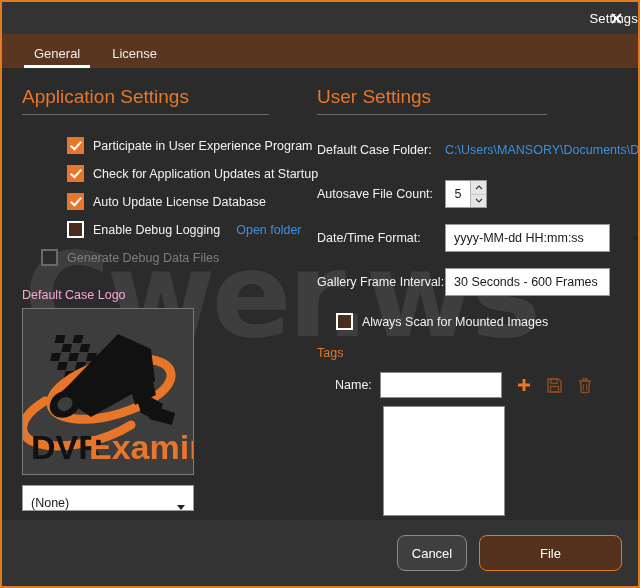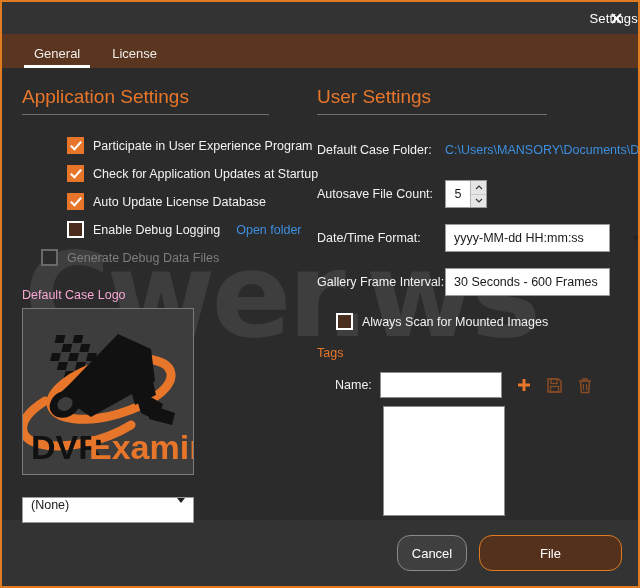--- a/index.html
+++ b/index.html
@@ -150,26 +150,26 @@
   #logo-box {
     width: 172px; height: 167px;
     background: #3d3d3d;
     border: 1px solid #7a7a7a;
     position: relative;
     overflow: hidden;
   }
   #logo-svg { position: absolute; left: 0; top: 0; }
 
   #logo-select {
-    margin-top: 22px;
+    margin-top: 10px;
     width: 172px; height: 26px;
     background: #ffffff;
     border: 1px solid #9a9a9a;
     display: flex;
-    align-items: flex-start;
+    align-items: flex-end;
     justify-content: space-between;
     padding: 0 8px;
     cursor: pointer;
   }
   #logo-select-value { color: #1a1a1a; font-size: 12.5px; }
 
   
   .field-row {
     display: flex;
     align-items: center;
@@ -280,21 +280,21 @@
     height: 66px;
     background: #333333;
     display: flex;
     align-items: center;
     justify-content: flex-end;
     padding-right: 16px;
     gap: 12px;
   }
   .btn {
     height: 36px;
-    border-radius: 13px;
+    border-radius: 8px;
     display: flex; align-items: center; justify-content: center;
     color: #ffffff;
     font-size: 13px;
     cursor: pointer;
   }
   #cancel-button { width: 70px; background: #3f3f3f; border: 1px solid #8a8a8a; }
   #save-button   { width: 143px; background: #53311d; border: 1px solid #e07b20; }
 </style>
 </head>
 <body>

